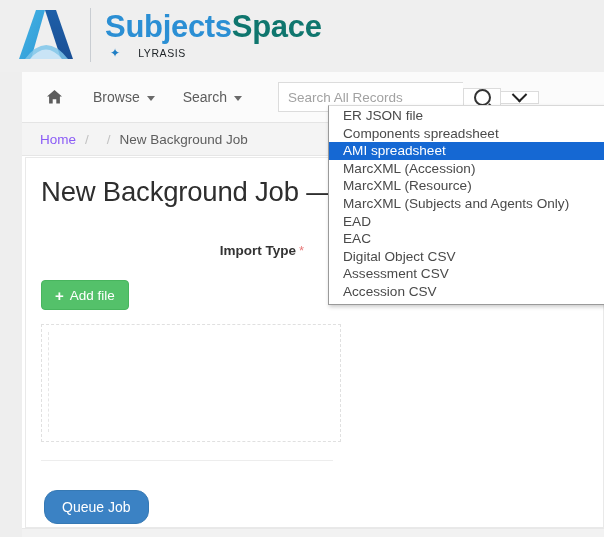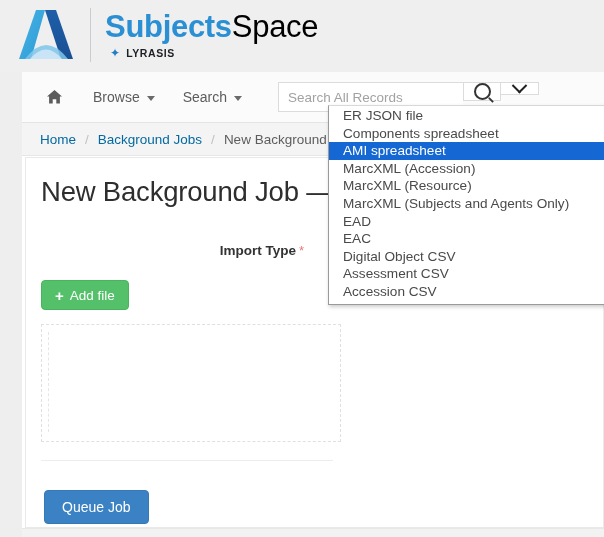--- a/index.html
+++ b/index.html
@@ -50,34 +50,34 @@
     flex-direction: column;
     justify-content: center;
   }
   #wordmark {
     font-size: 31px;
     line-height: 32px;
     letter-spacing: -0.3px;
     white-space: nowrap;
   }
   #wordmark .w1 { color: #2b8fd4; font-weight: bold; }
-  #wordmark .w2 { color: #000000; font-weight: normal; }
+  #wordmark .w2 { color: #0f766e; font-weight: bold; }
   #tagline {
     margin-top: 3px;
     font-size: 10.5px;
     color: #4a4f54;
     letter-spacing: 0.1px;
     white-space: nowrap;
     display: flex;
     align-items: center;
   }
   #tagline .lyr {
-    font-weight: bold;
+    font-weight: normal;
     letter-spacing: 0.6px;
-    margin-left: 4px;
+    margin-left: 16px;
     color: #1b2024;
   }
   #tagline .lyr-mark {
     color: #1f7ec4;
     font-size: 12px;
     margin: 0 2px 0 5px;
   }
 
   
   #app-panel {
@@ -120,21 +120,21 @@
     width: 0; height: 0;
     border-left: 4px solid transparent;
     border-right: 4px solid transparent;
     border-top: 5px solid #6a6a6a;
     margin-left: 7px;
     position: relative;
     top: 1px;
   }
   #search-group {
     display: flex;
-    align-items: flex-start;
+    align-items: center;
     height: 30px;
     margin-left: 22px;
   }
   #search-input {
     width: 185px;
     height: 30px;
     box-sizing: border-box;
     border: 1px solid #dcdcdc;
     border-right: none;
     background: #fff;
@@ -184,21 +184,21 @@
     height: 33px;
     background: #f4f4f4;
     border-bottom: 1px solid #e6e6e6;
     display: flex;
     align-items: center;
     padding-left: 18px;
     font-size: 13.5px;
     box-sizing: border-box;
   }
   #breadcrumb a {
-    color: #0369a1;
+    color: #8b5cf6;
     text-decoration: none;
     cursor: pointer;
   }
   #breadcrumb .sep {
     color: #c2c2c2;
     margin: 0 9px;
   }
   #breadcrumb .current { color: #5d5d5d; }
 
   
@@ -347,21 +347,21 @@
   }
   #queue-wrap {
     position: absolute;
     left: 44px;
     top: 490px;
     z-index: 5;
   }
   #queue-job-btn {
     background: #3b82c4;
     border: 1px solid #3679b4;
-    border-radius: 4px;
+    border-radius: 13px;
     color: #ffffff;
     font-size: 14px;
     height: 34px;
     padding: 0 17px;
     cursor: pointer;
     font-family: "Liberation Sans", sans-serif;
   }
   #bottom-strip {
     position: absolute;
     left: 22px;
@@ -442,21 +442,20 @@
       </div>
       <div class="search-btn">
         <span class="chev-glyph"></span>
       </div>
     </div>
   </div>
 
   <div id="breadcrumb">
     <a>Home</a>
     <span class="sep">/</span>
-    <a>Background Jobs</a>
     <span class="sep">/</span>
     <span class="current">New Background Job</span>
   </div>
 
   <div id="content-card">
 
     <h1 id="page-title">New Background Job — Import Data</h1>
 
     <div id="form-row">
       <label id="import-type-label">

